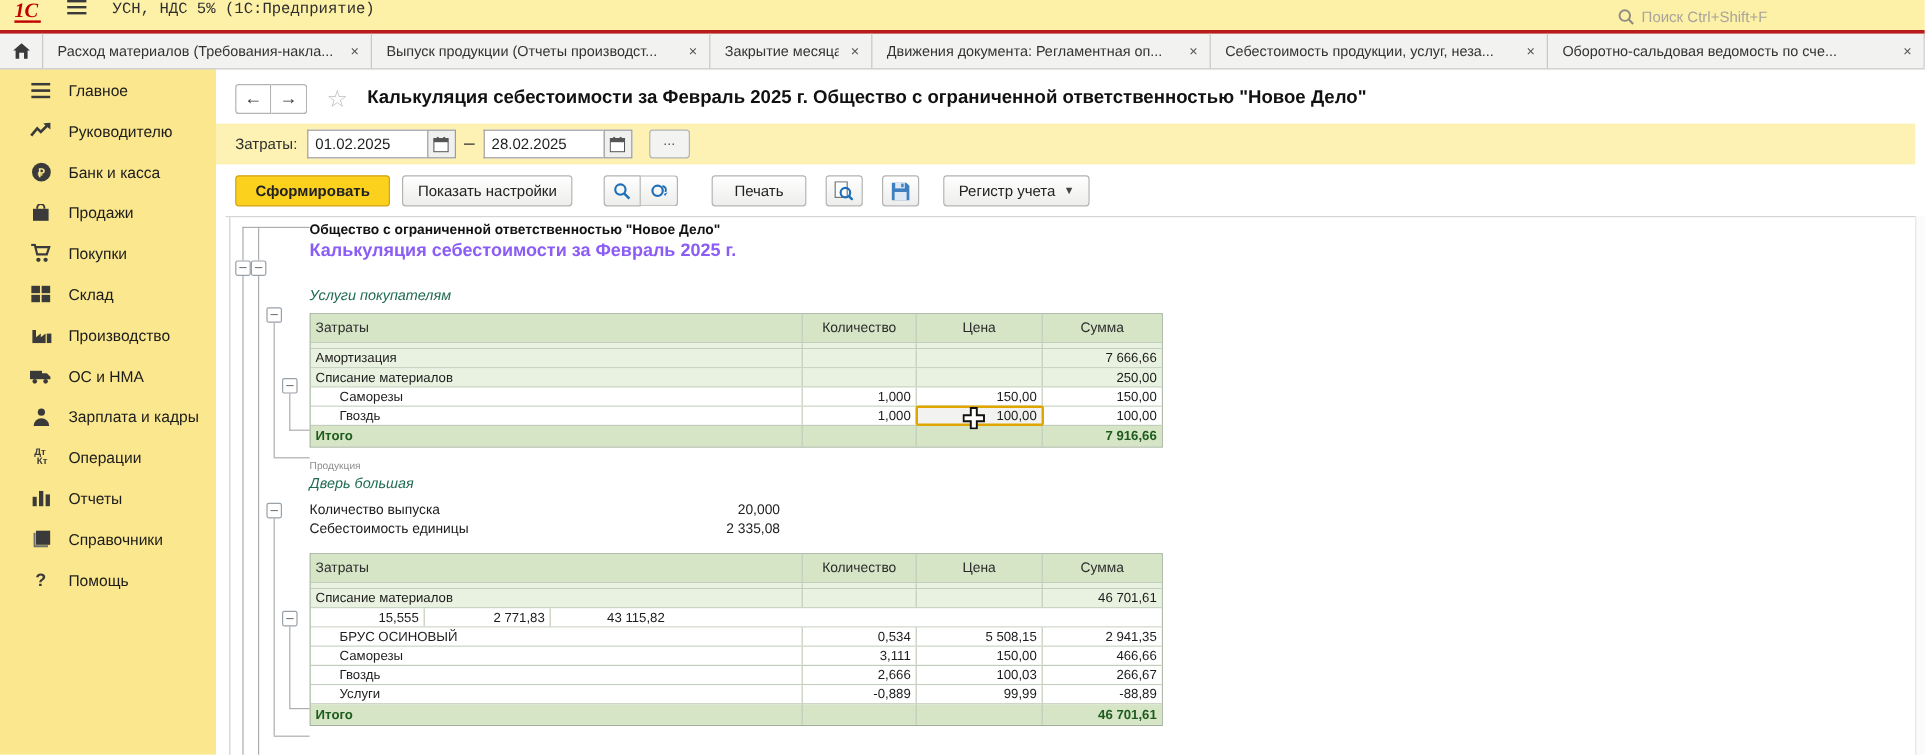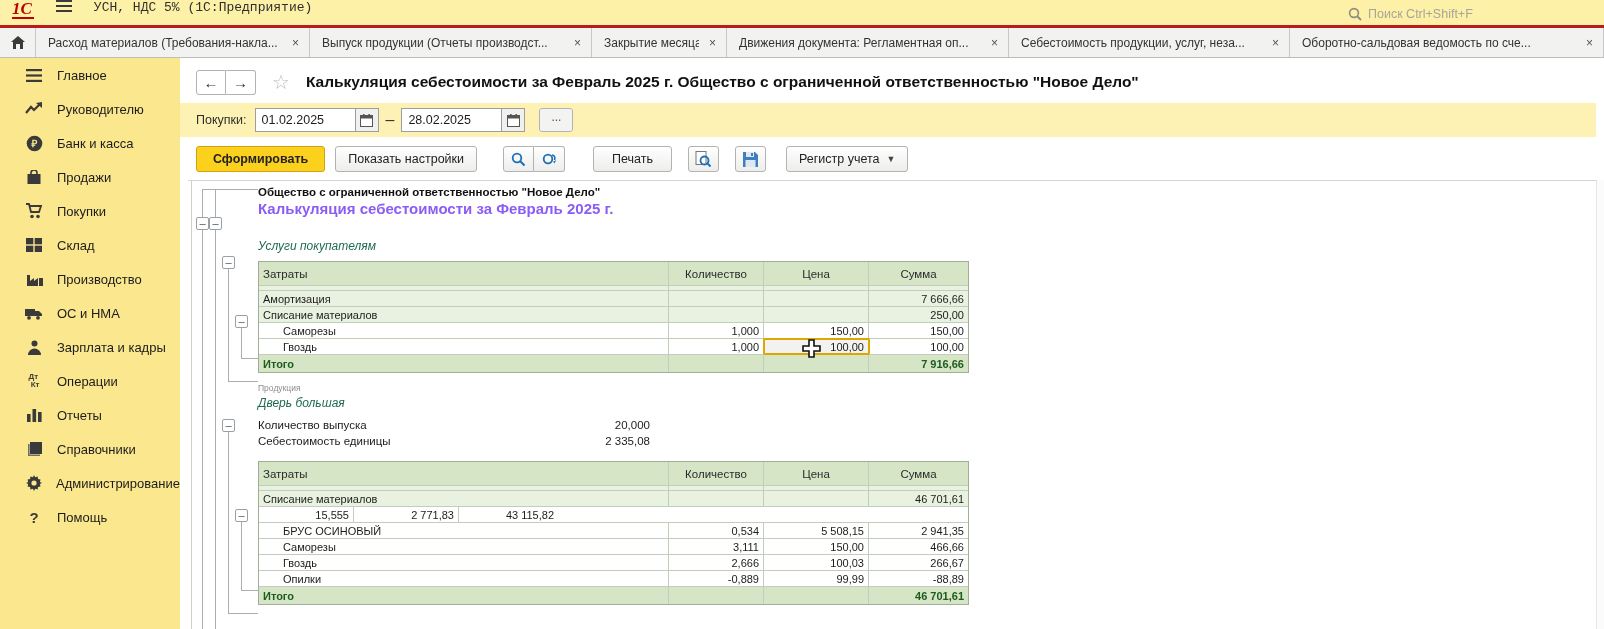--- a/index.html
+++ b/index.html
@@ -273,48 +273,39 @@
     <span class="ic">
         <svg width="15" height="15" viewBox="0 0 15 15">
           <rect x="3" y="0" width="12" height="12" fill="#3a3a3a"></rect>
           <path d="M1 2 v12 h12 v-1.6 H2.6 V2 Z" fill="#6e6e6e"></path>
         </svg>
       </span>
     <span class="lbl">Справочники</span>
   </div>
   <div class="side-item">
     <span class="ic">
-        <svg width="16" height="16" viewBox="0 0 16 16">
-          <path d="M8 0 l1.2 2.2 2.5-.6 .3 2.5 2.5.3-.6 2.5 L16 8 l-2.1 1.1 .6 2.5-2.5.3-.3 2.5-2.5-.6 L8 16 l-1.1-2.2-2.5.6-.3-2.5-2.5-.3 .6-2.5 L0 8 l2.2-1.1-.6-2.5 2.5-.3 .3-2.5 2.5.6 Z" fill="#3a3a3a"></path>
-          <circle cx="8" cy="8" r="2.6" fill="#fbe78d"></circle>
-        </svg>
-      </span>
-    <span class="lbl">Администрирование</span>
-  </div>
-  <div class="side-item">
-    <span class="ic">
         <span style="font-size:15px;font-weight:bold;color:#3a3a3a;">?</span>
       </span>
     <span class="lbl">Помощь</span>
   </div>
 </div>
 
 <div class="main">
 
   <div class="doc-header">
     <div class="navbtns">
       <div class="navbtn back">←</div>
       <div class="navbtn fwd">→</div>
     </div>
     <span class="star">☆</span>
     <span class="doc-title">Калькуляция себестоимости за Февраль 2025 г. Общество с ограниченной ответственностью "Новое Дело"</span>
   </div>
 
   <div class="period-bar">
-    <span class="period-lbl">Покупки:</span>
+    <span class="period-lbl">Затраты:</span>
     <div class="date-wrap">
       <div class="date-val">01.02.2025</div>
       <div class="date-btn">
           <svg width="13" height="13" viewBox="0 0 13 13">
             <rect x="0.5" y="1.5" width="12" height="11" fill="#fff" stroke="#555" stroke-width="1"></rect>
             <rect x="0.5" y="1.5" width="12" height="3" fill="#555"></rect>
             <rect x="3" y="0" width="1.6" height="3" fill="#555"></rect>
             <rect x="8.4" y="0" width="1.6" height="3" fill="#555"></rect>
           </svg>
         </div>
@@ -503,21 +494,21 @@
         <div class="td c-price">150,00</div>
         <div class="td c-sum">466,66</div>
       </div>
       <div class="tr row">
         <div class="td c-name ind">Гвоздь</div>
         <div class="td c-qty">2,666</div>
         <div class="td c-price">100,03</div>
         <div class="td c-sum">266,67</div>
       </div>
       <div class="tr row">
-        <div class="td c-name ind">Опилки</div>
+        <div class="td c-name ind">Услуги</div>
         <div class="td c-qty">-0,889</div>
         <div class="td c-price">99,99</div>
         <div class="td c-sum">-88,89</div>
       </div>
       <div class="tr total">
         <div class="td c-name">Итого</div>
         <div class="td c-qty"></div>
         <div class="td c-price"></div>
         <div class="td c-sum">46 701,61</div>
       </div>

